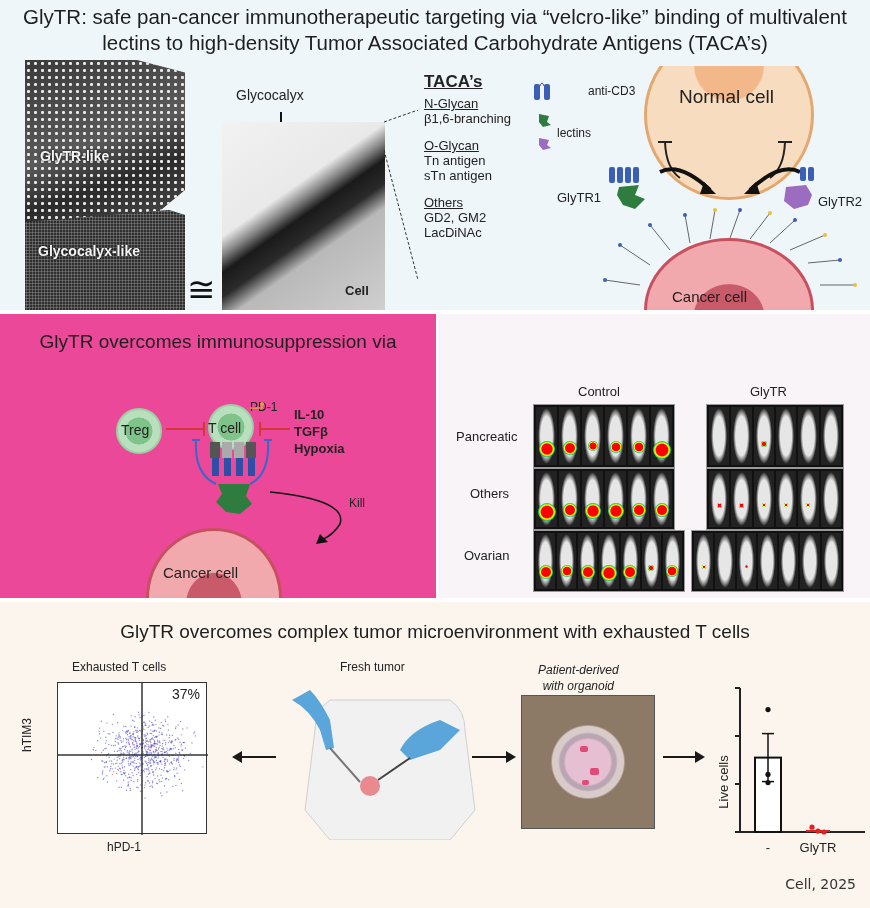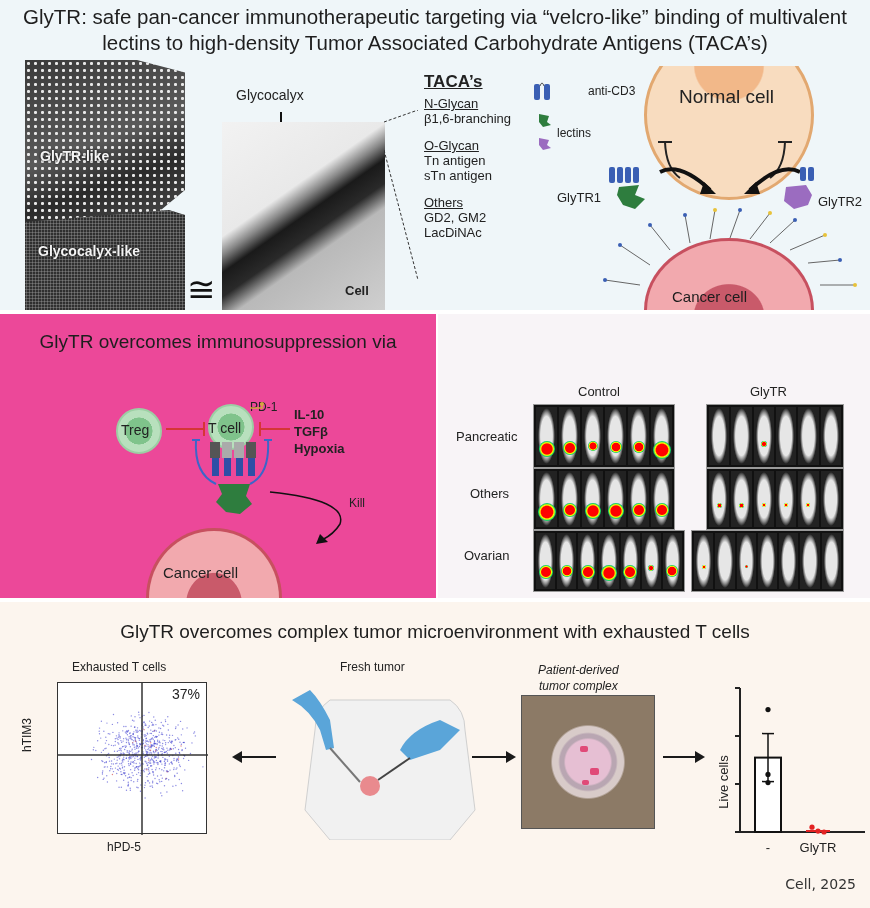--- a/index.html
+++ b/index.html
@@ -1056,42 +1056,42 @@
         <circle cx="95.6085390946502" cy="92.02042181069959" r="0.7" fill="#3c3ccf" opacity="0.6"></circle>
         <circle cx="85.25977366255144" cy="45.91841563786008" r="0.7" fill="#3c3ccf" opacity="0.6"></circle>
         <circle cx="87.1332304526749" cy="78.20529835390946" r="0.7" fill="#3c3ccf" opacity="0.6"></circle>
         <circle cx="61.22890946502058" cy="52.88106995884773" r="0.7" fill="#3c3ccf" opacity="0.6"></circle>
         <circle cx="87.54681069958848" cy="71.9457304526749" r="0.7" fill="#3c3ccf" opacity="0.6"></circle>
         <line x1="84" x2="84" y1="0" y2="152" stroke="#333" stroke-width="1.5"></line>
         <line x1="0" x2="150" y1="72" y2="72" stroke="#333" stroke-width="1.5"></line>
       </svg>
   </div>
   <div class="abs t16" style="left:172px;top:84px;">37%</div>
-  <div class="abs t12" style="left:107px;top:238px;">hPD-5</div>
+  <div class="abs t12" style="left:107px;top:238px;">hPD-1</div>
   <div class="abs t12" style="left:20px;top:150px;transform:rotate(-90deg);transform-origin:left top;">hTIM3</div>
 
   <div class="abs arrow-line" style="left:240px;top:154px;width:36px;"></div>
   <div class="abs" style="left:232px;top:149px;width:0;height:0;border-top:6px solid transparent;border-bottom:6px solid transparent;border-right:10px solid #1a1a1a;"></div>
 
   <div class="abs t12" style="left:340px;top:58px;">Fresh tumor</div>
   <svg class="abs" style="left:290px;top:88px;" width="200" height="150">
     <path d="M40 10 L160 10 Q175 20 175 40 L185 120 L160 150 L40 150 L15 120 L25 40 Q25 20 40 10 Z" fill="#f1f1f1" stroke="#cfcfcf"></path>
     <path d="M2 10 Q20 20 30 40 L36 60 L44 58 L40 30 Q30 10 20 0 Z" fill="#5aa5d9"></path>
     <path d="M110 60 Q120 40 150 30 L170 40 L150 60 L120 70 Z" fill="#5aa5d9"></path>
     <line x1="40" y1="58" x2="70" y2="92" stroke="#777" stroke-width="2"></line>
     <line x1="120" y1="68" x2="88" y2="90" stroke="#444" stroke-width="2"></line>
     <circle cx="80" cy="96" r="10" fill="#e98a8e"></circle>
   </svg>
 
   <div class="abs arrow-line" style="left:472px;top:154px;width:36px;"></div>
   <div class="abs" style="left:506px;top:149px;width:0;height:0;border-top:6px solid transparent;border-bottom:6px solid transparent;border-left:10px solid #1a1a1a;"></div>
 
   <div class="abs t12" style="left:538px;top:60px;text-align:center;line-height:16px;font-style:italic;">
     <div>Patient-derived</div>
-    <div>tumor complex</div>
+    <div>with organoid</div>
   </div>
   <div class="abs organoid-photo" style="top:93px;">
     <div class="abs" style="left:58px;top:50px;width:8px;height:6px;background:#e04a78;border-radius:2px;"></div>
     <div class="abs" style="left:68px;top:72px;width:9px;height:7px;background:#e04a78;border-radius:2px;"></div>
     <div class="abs" style="left:60px;top:84px;width:7px;height:5px;background:#e04a78;border-radius:2px;"></div>
   </div>
 
   <div class="abs arrow-line" style="left:663px;top:154px;width:34px;"></div>
   <div class="abs" style="left:695px;top:149px;width:0;height:0;border-top:6px solid transparent;border-bottom:6px solid transparent;border-left:10px solid #1a1a1a;"></div>
 

